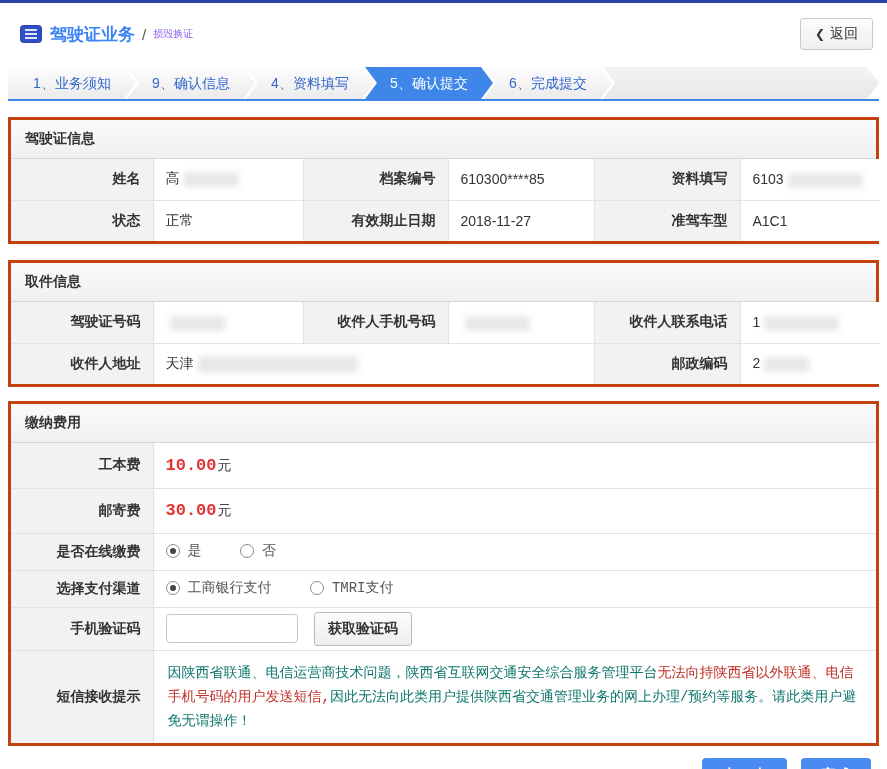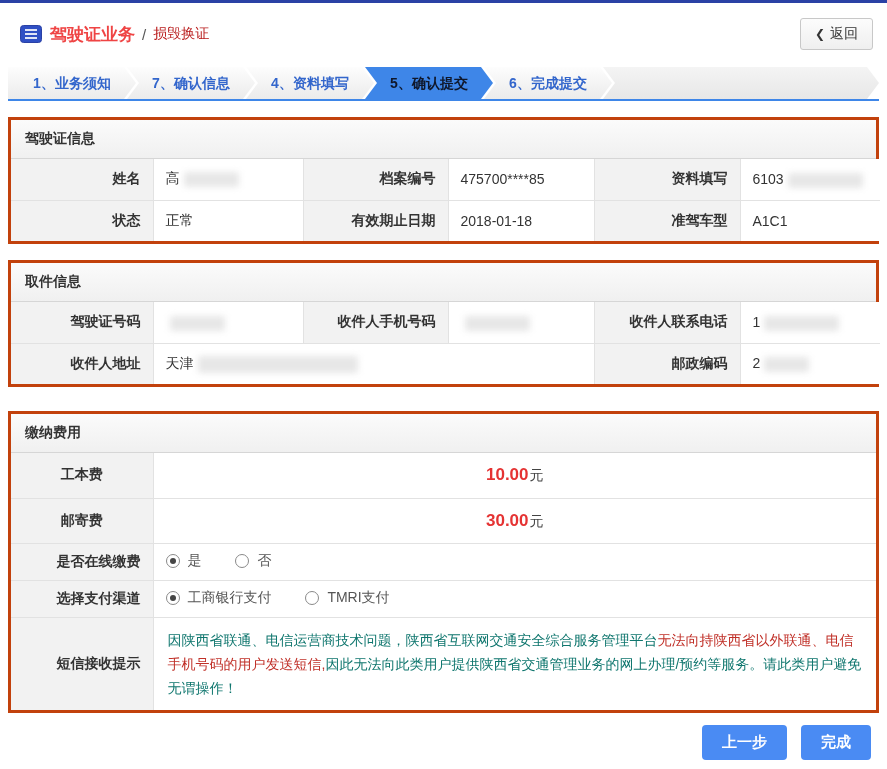--- a/index.html
+++ b/index.html
@@ -4,48 +4,48 @@
 <style>
   * { box-sizing: border-box; margin: 0; padding: 0; }
   html,body { width: 887px; }
   body { font-family: "Liberation Sans", "DejaVu Sans", sans-serif; background:#fff; }
   .page { position:relative; width:887px; height:769px; background:#fff; display:flex; flex-direction:column; overflow:hidden; }
   .top-line { height:3px; background:#2a41a5; flex:none; }
 
   
   .header { display:flex; align-items:center; padding:15px 14px 13px 20px; flex:none; }
   .title-icon { display:inline-flex; align-items:center; }
-  .header-title { color:#ef4444; font-size:17px; font-weight:bold; margin-left:8px; }
+  .header-title { color:#3b82f6; font-size:17px; font-weight:bold; margin-left:8px; }
   .header-sep { color:#555; margin:0 7px; font-size:15px; }
-  .header-sub { color:#b91c1c; font-size:14px; }
+  .header-sub { color:#8b5cf6; font-size:10px; }
   .back-btn { margin-left:auto; background:linear-gradient(#fcfcfc,#efefef); border:1px solid #c8c8c8; border-radius:3px; padding:6px 14px; font-size:14px; color:#333; display:inline-flex; align-items:center; gap:5px; cursor:pointer; font-family:inherit; }
   .back-chevron { font-size:12px; color:#333; font-weight:bold; }
 
   
   .wizard { margin:4px 8px 0; display:flex; border-bottom:2px solid #3e86e8; flex:none; }
-  .step { flex:0 0 128px; height:32px; line-height:32px; text-align:center; font-size:14px; font-weight:bold; color:#3366cc; background:linear-gradient(#fdfdfd,#ebebeb); clip-path:polygon(0 0, calc(100% - 12px) 0, 100% 50%, calc(100% - 12px) 100%, 0 100%, 12px 50%); margin-left:-9px; cursor:pointer; }
+  .step { flex:0 0 128px; height:32px; line-height:32px; text-align:center; font-size:14px; font-weight:normal; color:#3366cc; background:linear-gradient(#fdfdfd,#ebebeb); clip-path:polygon(0 0, calc(100% - 12px) 0, 100% 50%, calc(100% - 12px) 100%, 0 100%, 12px 50%); margin-left:-9px; cursor:pointer; }
   .step.first { clip-path:polygon(0 0, calc(100% - 12px) 0, 100% 50%, calc(100% - 12px) 100%, 0 100%); margin-left:0; }
-  .step.active { background:#3e86e8; color:#0f172a; }
+  .step.active { background:#3e86e8; color:#ffffff; }
   .step.filler { flex:1; cursor:default; background:linear-gradient(#f4f4f4,#e7e7e7); }
 
   
   .section { margin:16px 8px 0; border:3px solid #c2410c; flex:none; }
-  .section.s3 { margin-top:24px; }
+  .section.s3 { margin-top:14px;font-family:Liberation Mono, monospace; }
   .section-title { background:linear-gradient(#fbfbfb,#f0f0f0); border-bottom:1px solid #d6d6d6; padding:10px 14px; font-size:14px; font-weight:bold; color:#333; }
   .section table { width:100%; border-collapse:collapse; border-style:hidden; table-layout:fixed; font-size:14px; }
   .section td { border:1px solid #e2e2e2; height:41px; padding:0 12px; color:#333; }
   td.lbl { background:#f2f2f2; text-align:right; font-weight:bold; }
   td.val { background:#fff; text-align:left; }
 
   
   .blur { display:inline-block; height:15px; background:#e7e7e7; border-radius:2px; filter:blur(3px); vertical-align:middle; margin-left:4px; }
   .b45{width:45px;} .b55{width:55px;} .b65{width:65px;} .b75{width:75px;} .b160{width:160px;height:17px;}
 
   
-  td.fee-cell { height:45px;text-align:center; }
+  td.fee-cell { height:45px; }
   .fee { color:#e53333; font-weight:bold; font-size:17px; }
   .unit { color:#444; font-size:14px; margin-left:1px; }
   td.radio-cell { height:37px; }
   .radio { display:inline-flex; align-items:center; margin-right:30px; color:#555; cursor:pointer; }
   .rdot { width:14px; height:14px; border:1px solid #8a8a8a; border-radius:50%; background:#fff; margin-right:8px; position:relative; flex:none; }
   .rdot.checked::after { content:""; position:absolute; left:3px; top:3px; right:3px; bottom:3px; background:#454545; border-radius:50%; }
   td.captcha-cell { height:43px; }
   .captcha-input { width:132px; height:29px; border:1px solid #c6c6c6; border-radius:4px; padding:0 8px; font-size:14px; font-family:inherit; vertical-align:middle; }
   .captcha-btn { margin-left:8px; background:linear-gradient(#fcfcfc,#eeeeee); border:1px solid #b9b9b9; border-radius:3px; padding:7px 13px; font-size:14px; font-weight:bold; color:#333; cursor:pointer; vertical-align:middle; font-family:inherit; }
   td.notice-cell { padding:10px 14px; line-height:24px; font-size:14px; }
@@ -75,21 +75,21 @@
     <span class="header-sep">/</span>
     <span class="header-sub">损毁换证</span>
     <button class="back-btn">
       <span class="back-chevron">❮</span>
       <span>返回</span>
     </button>
   </div>
 
   <div class="wizard">
     <div class="step first"><span>1、业务须知</span></div>
-    <div class="step"><span>7、确认信息</span></div>
+    <div class="step"><span>9、确认信息</span></div>
     <div class="step"><span>4、资料填写</span></div>
     <div class="step active"><span>5、确认提交</span></div>
     <div class="step"><span>6、完成提交</span></div>
     <div class="step filler"></div>
   </div>
 
   <div class="section">
     <div class="section-title">驾驶证信息</div>
     <table>
       <colgroup>
@@ -98,29 +98,29 @@
           <col style="width:145px">
           <col style="width:146px">
           <col style="width:146px">
           <col style="width:140px">
         </colgroup>
       <tbody>
           <tr>
         <td class="lbl">姓名</td>
         <td class="val"><span>高</span><span class="blur b55"></span></td>
         <td class="lbl">档案编号</td>
-        <td class="val"><span>475700****85</span></td>
+        <td class="val"><span>610300****85</span></td>
         <td class="lbl">资料填写</td>
         <td class="val"><span>6103</span><span class="blur b75"></span></td>
       </tr>
       <tr>
         <td class="lbl">状态</td>
         <td class="val"><span>正常</span></td>
         <td class="lbl">有效期止日期</td>
-        <td class="val"><span>2018-01-18</span></td>
+        <td class="val"><span>2018-11-27</span></td>
         <td class="lbl">准驾车型</td>
         <td class="val"><span>A1C1</span></td>
       </tr>
     </tbody>
       </table>
   </div>
 
   <div class="section">
     <div class="section-title">取件信息</div>
     <table>
@@ -187,20 +187,27 @@
                 <span class="rdot checked"></span>
                 <span>工商银行支付</span>
               </label>
           <label class="radio">
                 <span class="rdot"></span>
                 <span>TMRI支付</span>
               </label>
         </td>
       </tr>
       <tr>
+        <td class="lbl captcha-cell">手机验证码</td>
+        <td class="val captcha-cell">
+          <input type="text" class="captcha-input" value="" style="">
+          <button class="captcha-btn">获取验证码</button>
+        </td>
+      </tr>
+      <tr>
         <td class="lbl">短信接收提示</td>
         <td class="val notice-cell">
           <span class="nr-light">因陕西省联通、电信运营商技术问题，陕西省互联网交通安全综合服务管理平台</span><span class="nr-dark">无法向持陕西省以外联通、电信手机号码的用户发送短信,</span><span class="nr-light">因此无法向此类用户提供陕西省交通管理业务的网上办理/预约等服务。请此类用户避免无谓操作！</span>
         </td>
       </tr>
     </tbody>
       </table>
   </div>
 
   <div class="actions">

